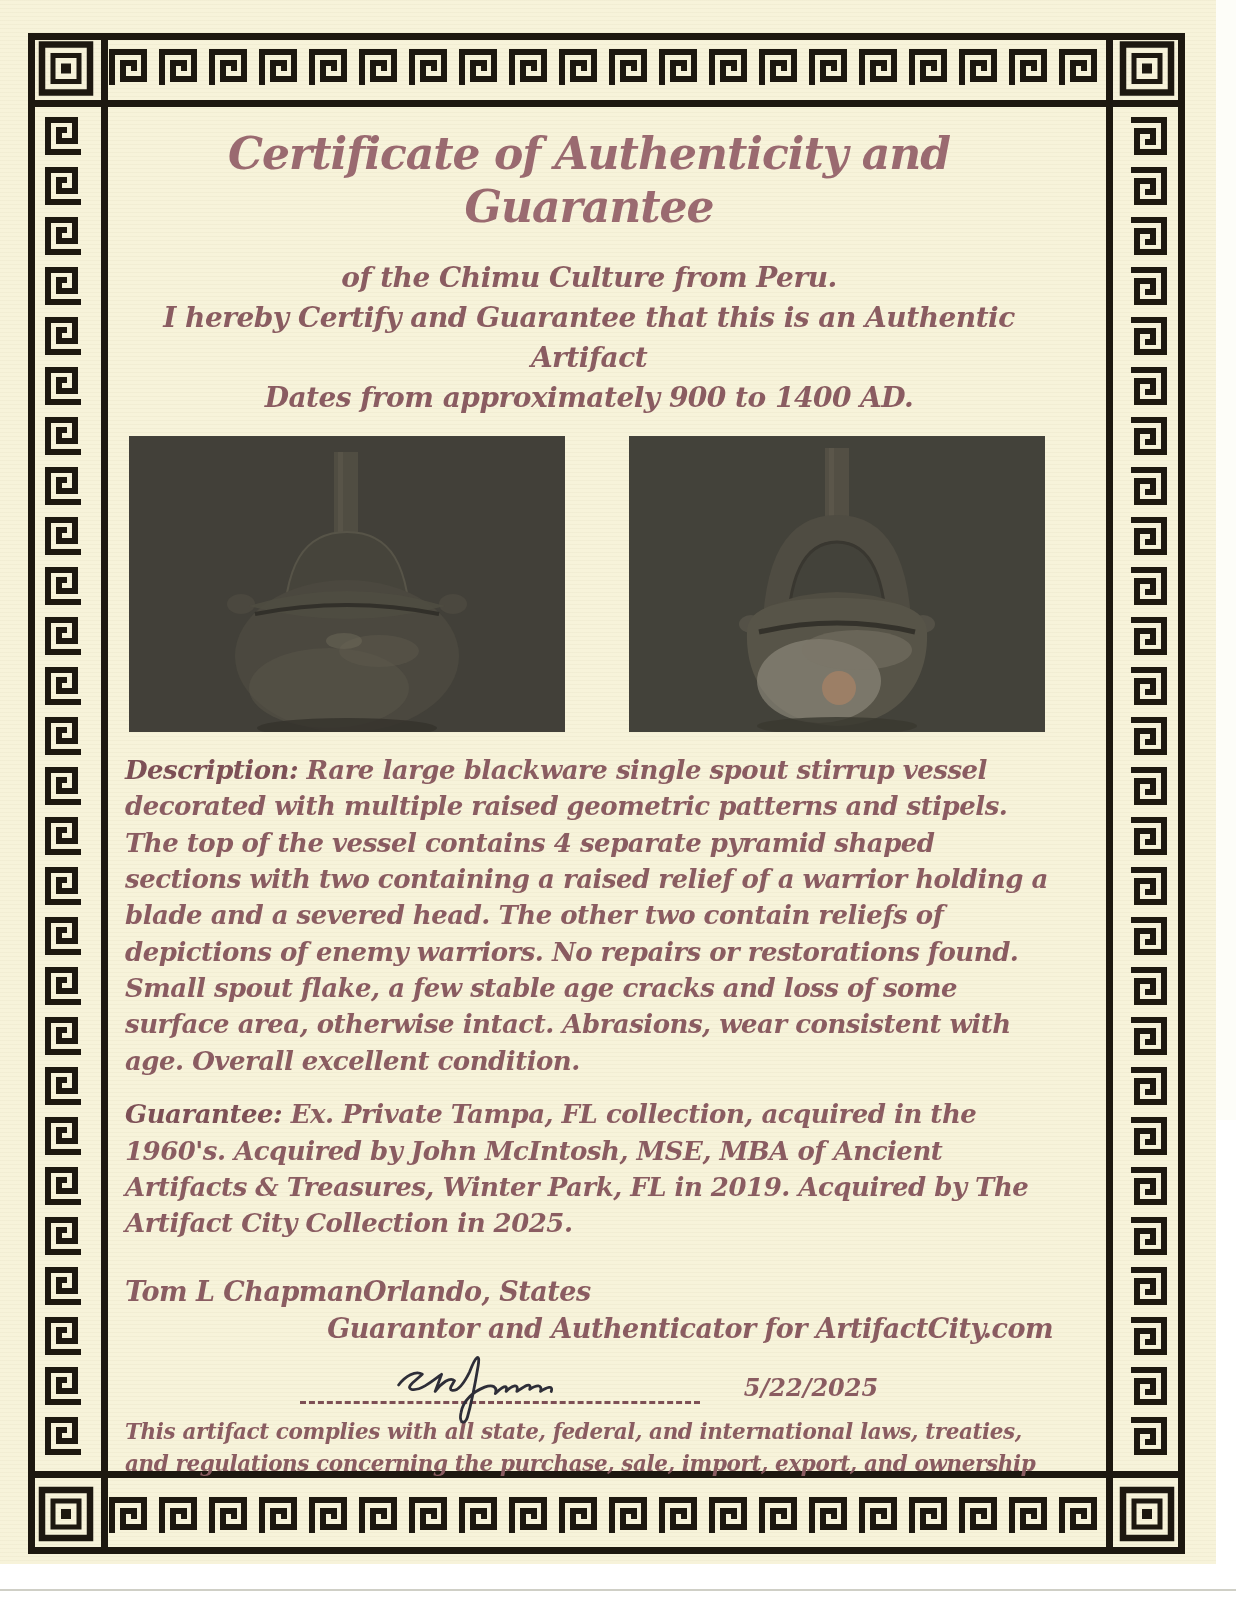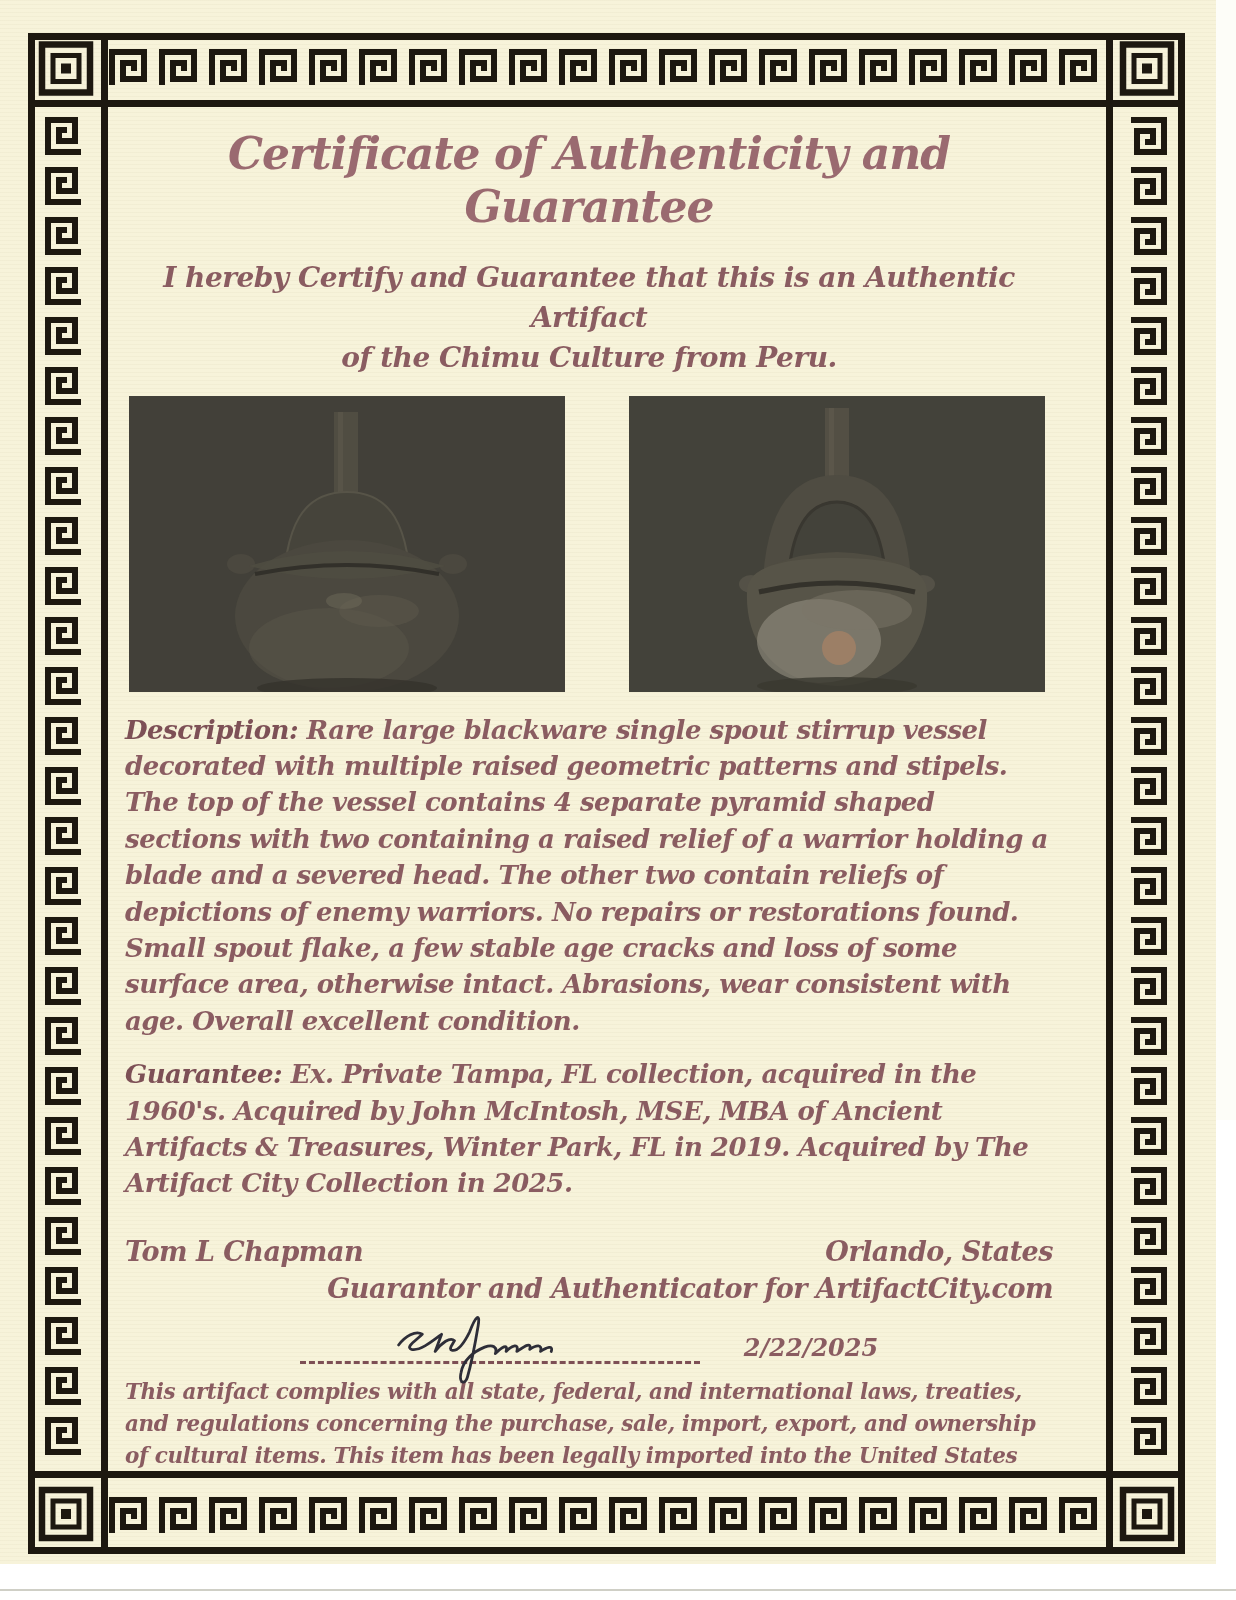--- a/index.html
+++ b/index.html
@@ -35,21 +35,21 @@
     text-align:center;
     color:#9a6a70;
     font-weight:bold;
     letter-spacing:-1px;
   }
   .statement{margin:0 0 18px 0;text-align:center;font-size:28px;line-height:1.43;letter-spacing:-0.5px;}
   .photos{display:flex;gap:64px;margin:0 0 20px 4px;}
   .photo{display:block;}
   .para{margin:0 0 17px 0;font-size:26px;line-height:1.4;letter-spacing:-0.5px;}
   .para .lbl{color:#7d5056;}
-  .sig-row{display:flex;justify-content:space-between;align-items:baseline;margin:34px 0 6px 0;font-size:27px;letter-spacing:-0.5px;}
+  .sig-row{display:flex;align-items:baseline;margin:34px 0 6px 0;font-size:27px;letter-spacing:-0.5px;}
   .role-line{text-align:right;font-size:27px;margin:0 0 2px 0;letter-spacing:-0.5px;}
   .signature-area{display:flex;justify-content:center;align-items:flex-end;gap:44px;height:58px;margin-bottom:12px;}
   .sig-line{position:relative;width:400px;height:40px;border-bottom:3px dashed #7d4f55;}
   .scrawl{position:absolute;left:50px;bottom:-27px;}
   .sig-date{font-size:24px;padding-bottom:2px;}
   .legal{margin:0;font-size:21.5px;line-height:1.5;letter-spacing:-0.4px;}
 </style>
 </head>
 <body>
 
@@ -166,22 +166,23 @@
       <use href="#gk-unit" transform="translate(44 1366) rotate(-90 20 20)"></use>
       <use href="#gk-unit" transform="translate(1128 1366) rotate(90 20 20)"></use>
       <use href="#gk-unit" transform="translate(44 1416) rotate(-90 20 20)"></use>
       <use href="#gk-unit" transform="translate(1128 1416) rotate(90 20 20)"></use>
     </svg>
 
   <div class="content">
     <h1 class="title">Certificate of Authenticity and Guarantee</h1>
 
     <div class="statement">
+      <div>of the Chimu Culture from Peru.</div>
       <div>I hereby Certify and Guarantee that this is an Authentic Artifact</div>
-      <div>of the Chimu Culture from Peru.</div>
+      <div>Dates from approximately 900 to 1400 AD.</div>
     </div>
 
     <div class="photos">
 
       <svg class="photo" width="436" height="296" viewBox="0 0 436 296" role="img" aria-label="Chimu blackware stirrup vessel, front view on dark background">
         <rect x="0" y="0" width="436" height="296" fill="#413f38"></rect>
         <rect x="0" y="0" width="436" height="296" fill="#4a4840" opacity="0.15"></rect>
         <rect x="205" y="16" width="24" height="92" fill="#504d42"></rect>
         <rect x="209" y="16" width="5" height="92" fill="#5d5a4d" opacity="0.6"></rect>
         <path d="M154,208 C154,126 176,96 218,96 C260,96 282,126 282,208 Z" fill="#46443b" stroke="#575448" stroke-width="2"></path>
@@ -226,18 +227,18 @@
     </div>
 
     <div class="role-line">Guarantor and Authenticator for ArtifactCity.com</div>
 
     <div class="signature-area">
       <div class="sig-line">
         <svg class="scrawl" width="252" height="86" viewBox="0 0 160 80" aria-label="handwritten signature">
           <path d="M8,40 C14,32 24,26 30,30 C24,36 14,42 20,44 C28,46 40,36 48,30 L42,46 C48,38 56,32 60,36 C58,40 54,44 58,45 C64,46 70,36 74,28 C80,12 84,10 82,22 C79,40 76,56 72,70 C70,77 64,76 66,66 C68,54 78,46 88,42 C96,39 100,42 98,48 C104,42 110,38 108,46 C114,40 120,38 118,46 C124,42 132,36 130,44 C136,40 142,39 140,46 C146,42 152,40 150,46" fill="none" stroke="#2e2e38" stroke-width="2.6" stroke-linecap="round" stroke-linejoin="round"></path>
         </svg>
       </div>
-      <span class="sig-date">2/22/2025</span>
+      <span class="sig-date">5/22/2025</span>
     </div>
 
     <p class="legal">This artifact complies with all state, federal, and international laws, treaties, and regulations concerning the purchase, sale, import, export, and ownership of cultural items. This item has been legally imported into the United States and is legal to sell and buy in the United States.</p>
   </div>
 </div>
 
 </body></html>

